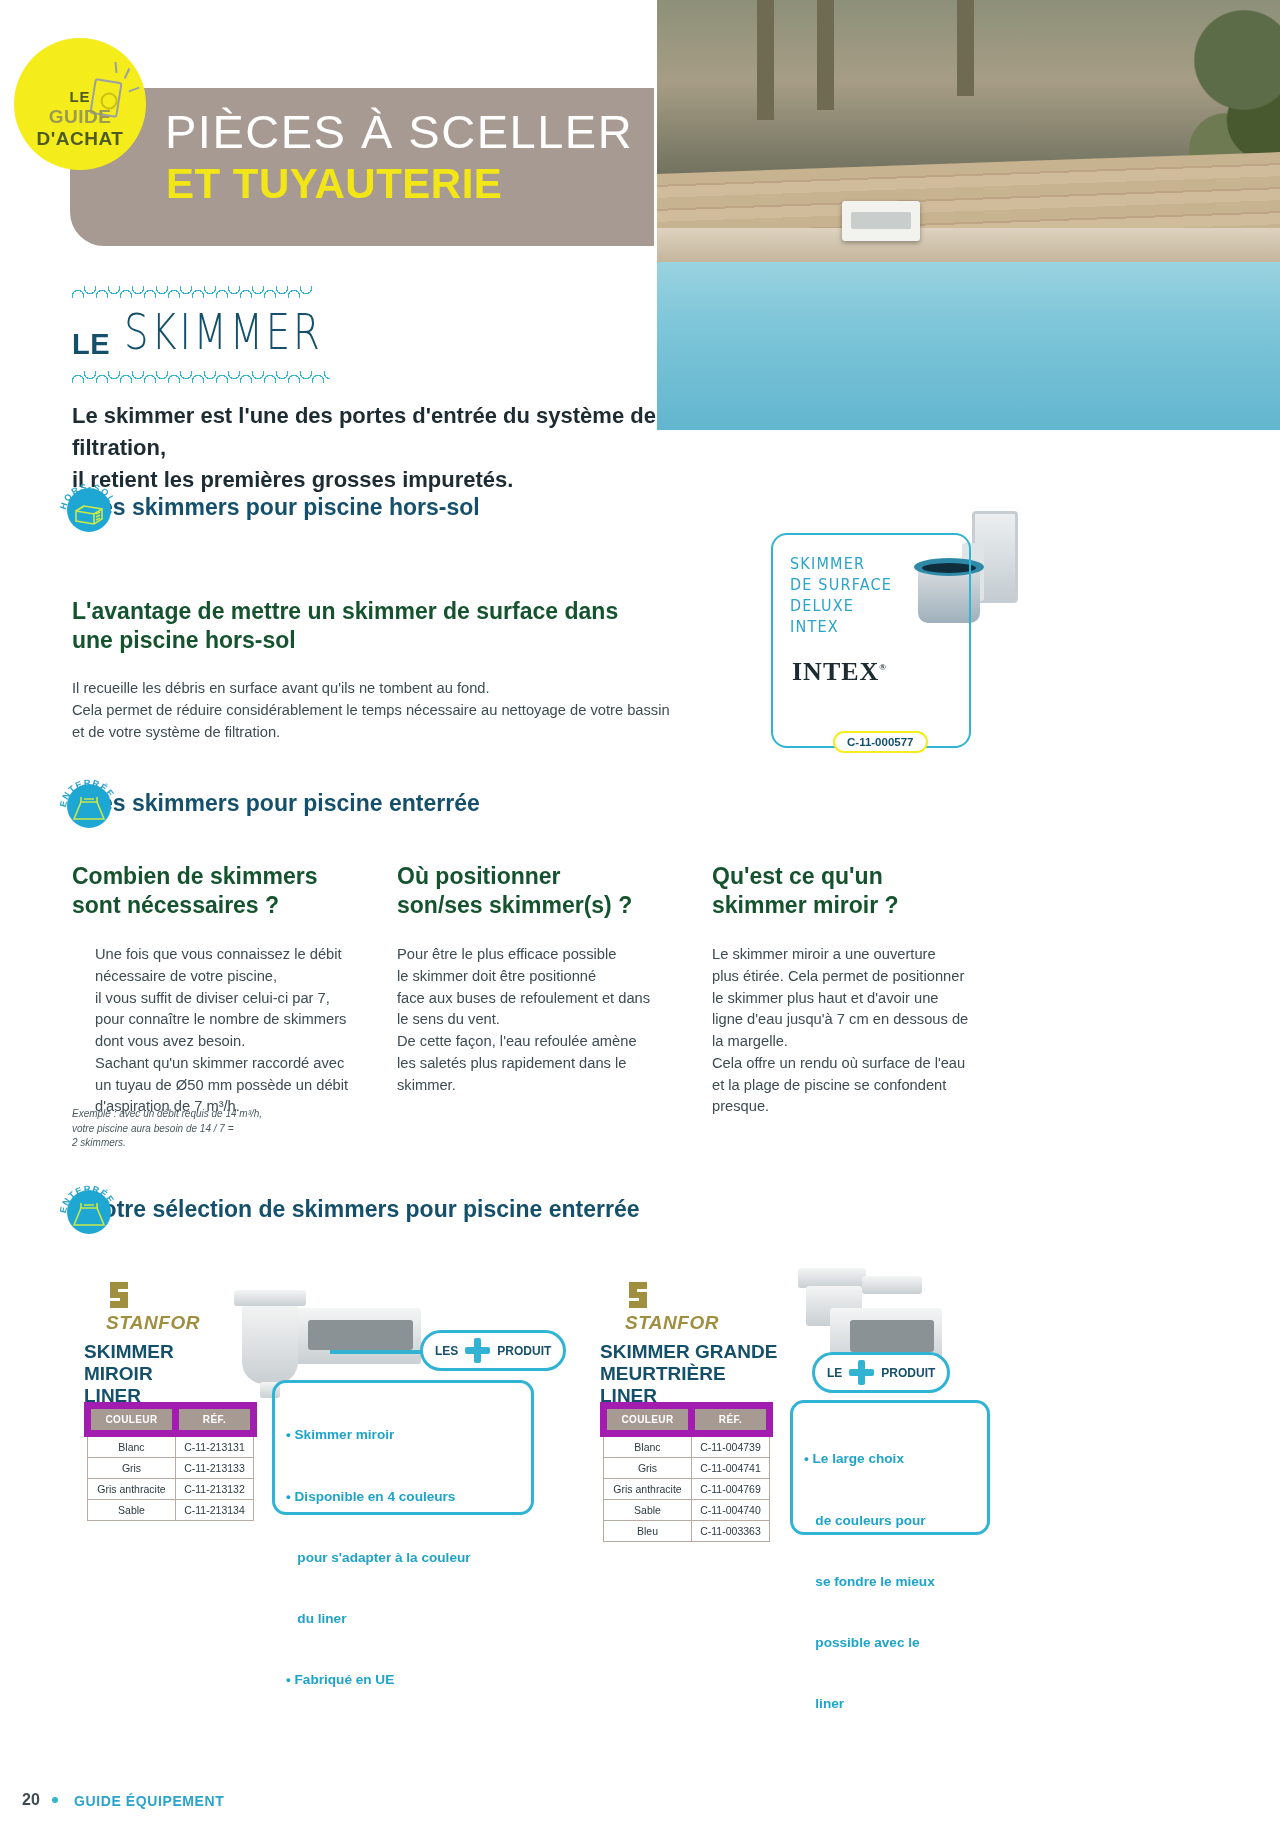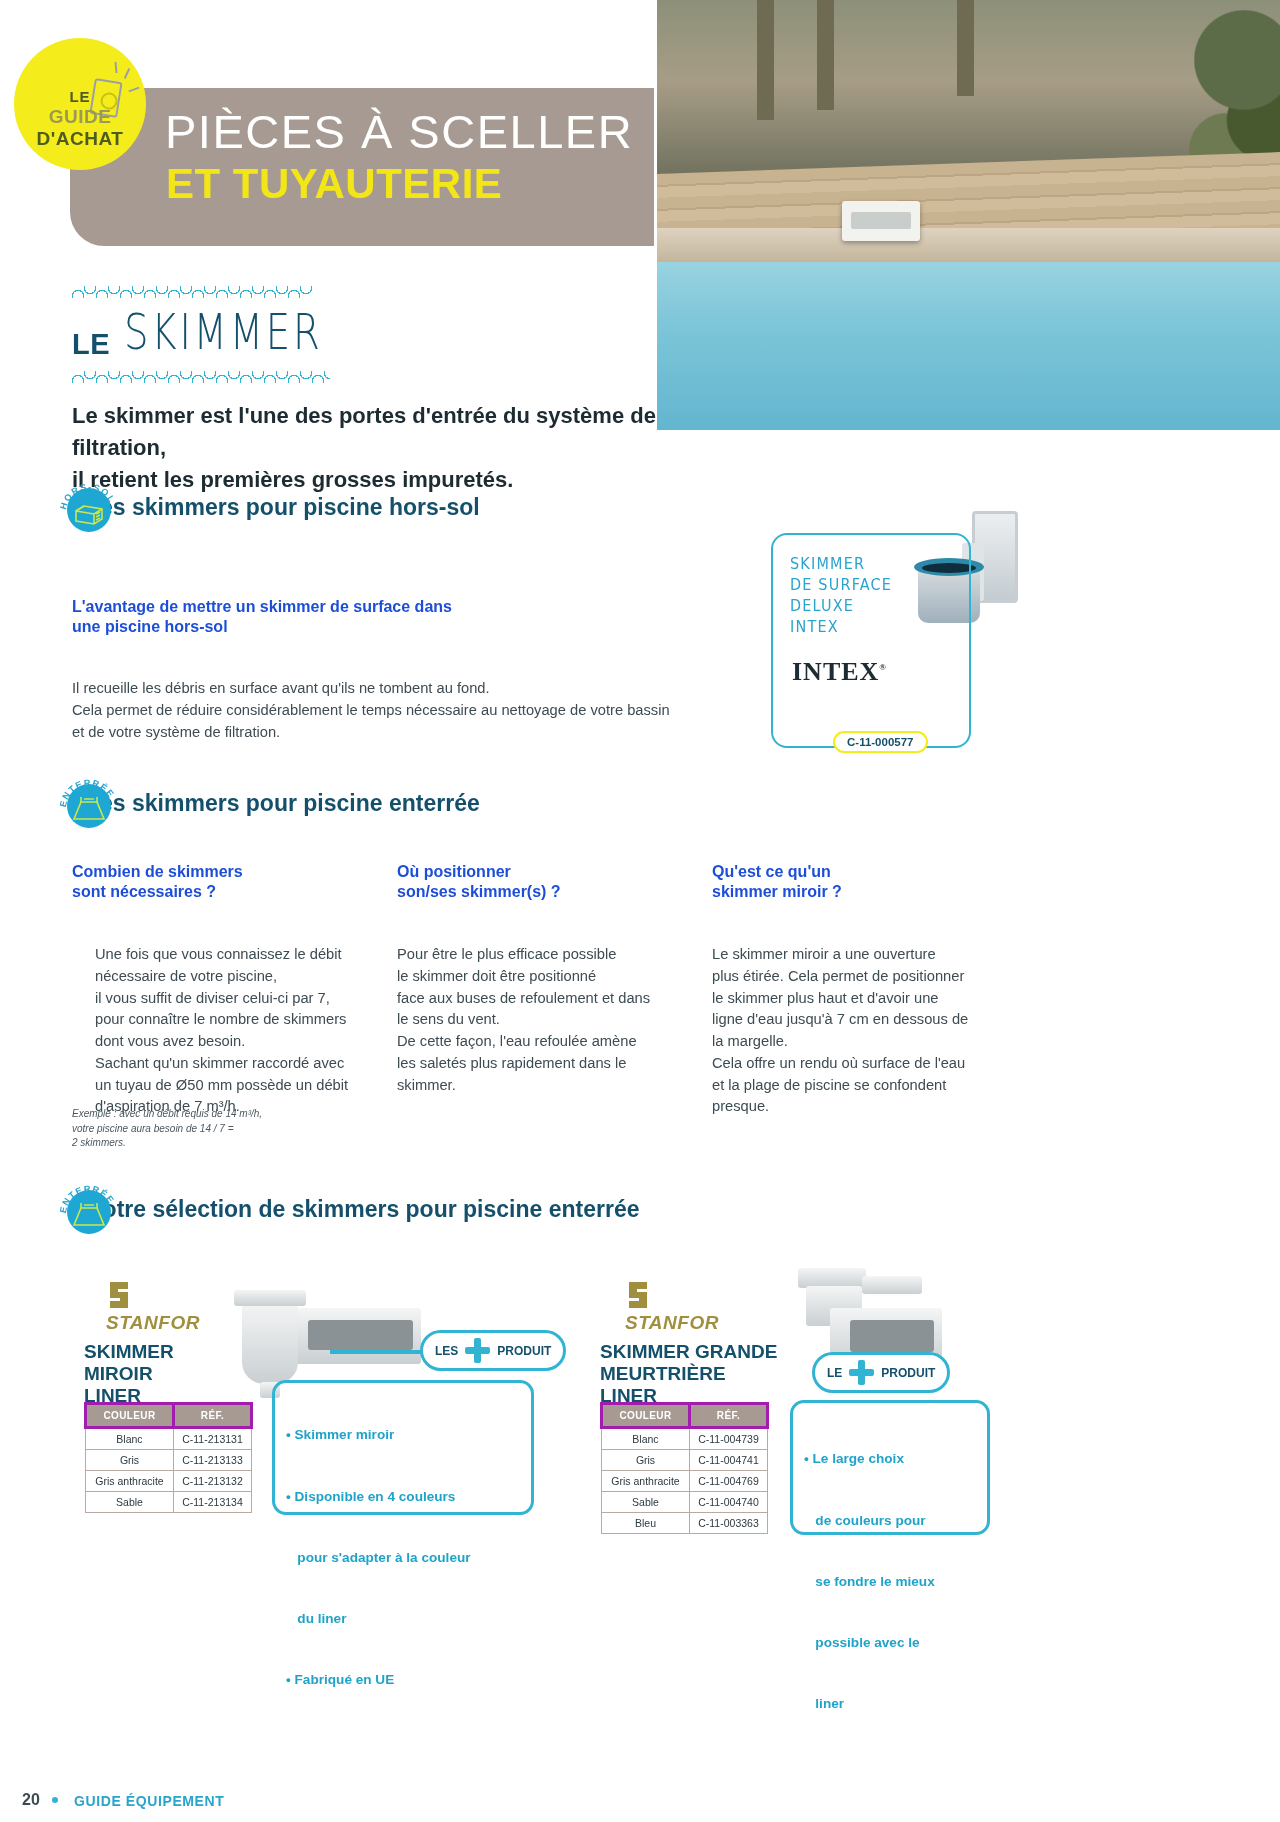--- a/index.html
+++ b/index.html
@@ -129,21 +129,21 @@
     border-radius:50%; background:#1fa7d4;
   }
   .round-badge svg{ position:absolute; left:0; top:0; }
   .badge-row{ position:absolute; display:flex; align-items:center; }
   .badge-row h2{
     margin:0 0 0 26px; font-size:23px; font-weight:bold; color:#14506b;
     white-space:nowrap;
   }
 
   .h3blue{
-    position:absolute; font-size:16px; font-weight:bold; color:#1d4ed8;
+    position:absolute; font-size:23px; font-weight:bold; color:#14532d;
     line-height:1.26;
   }
   .para{
     position:absolute; font-size:14.7px; color:#3d4b52; line-height:1.48;
     font-family:"Liberation Sans", sans-serif;
   }
   .para-italic{ font-style:italic; font-size:10px; color:#4a5860; line-height:1.45; }
 
   
   .intex-card{
@@ -201,21 +201,21 @@
     margin-top:2px;
   }
   .prod-title{
     position:absolute; font-size:19px; font-weight:bold; color:#14506b; line-height:1.15;
   }
   table.reftbl{
     position:absolute; border-collapse:collapse; font-size:10.5px;
   }
   table.reftbl th{
     background:#a79a92; color:#ffffff; font-weight:bold; letter-spacing:.4px;
-    padding:5px 6px; text-align:center; border:3px solid #a21caf; font-size:10px;
+    padding:5px 6px; text-align:center; border:7px solid #a21caf; font-size:10px;
   }
   table.reftbl td{
     border:1px solid #b7aaa2; padding:4px 6px; text-align:center;
     color:#2b3940; font-size:10.5px; background:#ffffff;
   }
   table.reftbl td.c1{ width:88px; }
   table.reftbl td.c2{ width:78px; }
 
   .plus-bubble{
     position:absolute; border:3px solid #31b3d4; border-radius:22px;

